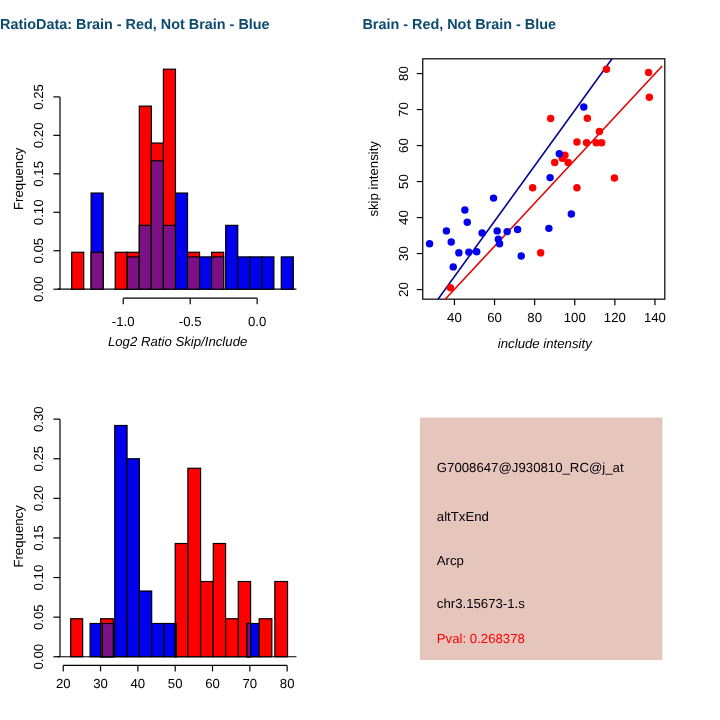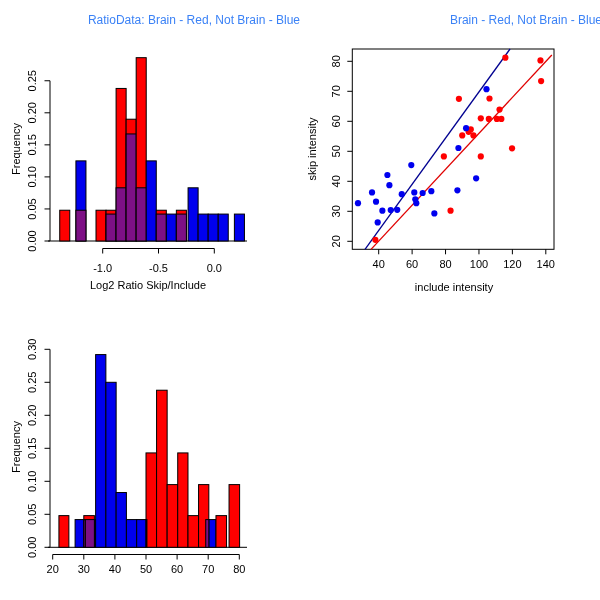--- a/index.html
+++ b/index.html
@@ -1,20 +1,20 @@
 <!DOCTYPE html>
 <html><head>
 <meta charset="utf-8">
 <style>
   html,body{margin:0;padding:0;background:#fff;}
   #app{position:relative;width:600px;height:600px;background:#ffffff;overflow:hidden;
        font-family:"Liberation Sans",sans-serif;}
   svg{position:absolute;}
-  .ptitle{position:absolute;font-weight:normal;font-size:12px;color:#3b82f6;text-align:right;white-space:nowrap;}
-  .xlab{position:absolute;font-size:11px;color:#000;text-align:center;white-space:nowrap;}
+  .ptitle{position:absolute;font-weight:bold;font-size:12px;color:#0c4a6e;text-align:left;white-space:nowrap;}
+  .xlab{position:absolute;font-size:11px;color:#000;text-align:center;white-space:nowrap;font-style:italic;}
   .vlab{position:absolute;font-size:11px;color:#000;width:120px;text-align:center;white-space:nowrap;
         transform:rotate(-90deg);}
   #info-panel{position:absolute;left:350px;top:348px;width:202px;height:202px;}
   #info-panel .iline{position:absolute;left:14px;font-size:11px;color:#000;white-space:nowrap;}
 </style>
 </head>
 <body>
 
 <div id="app">
 
@@ -195,14 +195,21 @@
   <div class="ptitle" style="left:0;top:13px;width:300px">RatioData: Brain - Red, Not Brain - Blue</div>
   <div class="xlab" style="left:0;top:279px;width:296px">Log2 Ratio Skip/Include</div>
   <div class="vlab" style="left:-44px;top:143px">Frequency</div>
 
   <div class="ptitle" style="left:302px;top:13px;width:300px">Brain - Red, Not Brain - Blue</div>
   <div class="xlab" style="left:306px;top:281px;width:296px">include intensity</div>
   <div class="vlab" style="left:252px;top:143px">skip intensity</div>
 
   <div class="vlab" style="left:-44px;top:441px">Frequency</div>
 
+  <div id="info-panel" style="background: rgb(230, 197, 189);">
+    <div class="iline" style="top:36px">G7008647@J930810_RC@j_at</div>
+    <div class="iline" style="top:77px">altTxEnd</div>
+    <div class="iline" style="top:114px">Arcp</div>
+    <div class="iline" style="top:150px">chr3.15673-1.s</div>
+    <div class="iline" style="top: 179px; color: rgb(255, 0, 0);">Pval: 0.268378</div>
+  </div>
 
 </div>
 
 </body></html>

